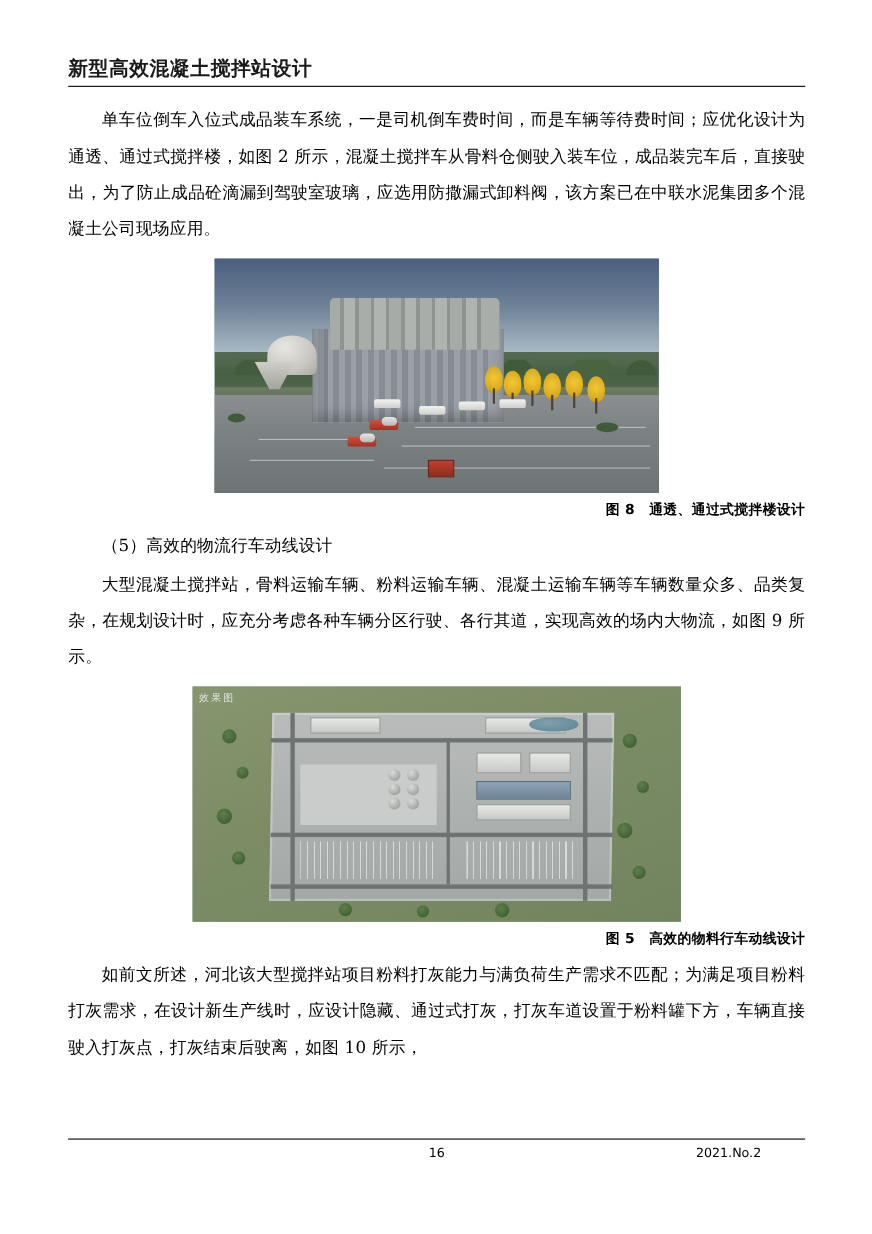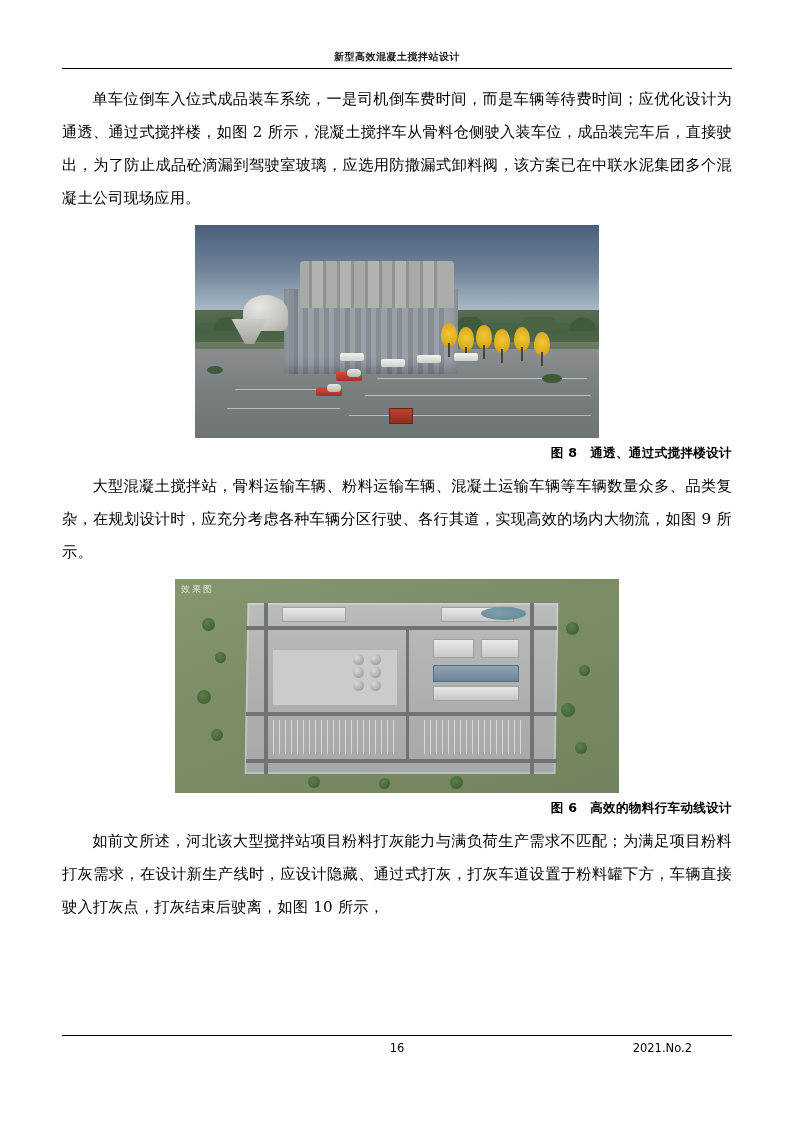--- a/index.html
+++ b/index.html
@@ -18,23 +18,22 @@
     box-sizing: border-box;
     overflow: hidden;
   }
   .content {
     position: absolute;
     left: 62px;
     top: 50px;
     width: 670px;
   }
   .header {
-    text-align: center;
     font-family: "DejaVu Sans", sans-serif;
-    font-size: 10px;
+    font-size: 18px;
     font-weight: bold;
     color: #1a1a1a;
     letter-spacing: 0.5px;
     padding-bottom: 4px;
   }
   .header-rule {
     border-bottom: 1px solid #000000;
     width: 100%;
     margin-bottom: 14px;
   }
@@ -311,20 +310,21 @@
         <div class="white-truck" style="left:64%; top:60%;"></div>
         <div class="white-truck" style="left:36%; top:60%;"></div>
 
         <div class="shrub" style="left:3%; top:66%; width:16px; height:8px;"></div>
         <div class="shrub" style="left:86%; top:70%; width:20px; height:9px;"></div>
         <div class="sign" style="left:48%; top:86%;"></div>
       </div>
       <div class="figure-caption">图 8　通透、通过式搅拌楼设计</div>
     </div>
 
+    <p class="body-text">（5）高效的物流行车动线设计</p>
     <p class="body-text">大型混凝土搅拌站，骨料运输车辆、粉料运输车辆、混凝土运输车辆等车辆数量众多、品类复杂，在规划设计时，应充分考虑各种车辆分区行驶、各行其道，实现高效的场内大物流，如图 9 所示。</p>
 
     <div class="figure">
       <div class="fig9 figure-img">
         <div class="greenbase"></div>
         <div class="site"></div>
 
         <div class="watermark">效果图</div>
 
         <div class="road" style="left:16%; top:22%; width:70%; height:4px;"></div>
@@ -359,21 +359,21 @@
         <div class="tree" style="left:5%; top:52%; width:14px; height:14px;"></div>
         <div class="tree" style="left:8%; top:70%; width:12px; height:12px;"></div>
         <div class="tree" style="left:88%; top:20%; width:13px; height:13px;"></div>
         <div class="tree" style="left:91%; top:40%; width:11px; height:11px;"></div>
         <div class="tree" style="left:87%; top:58%; width:14px; height:14px;"></div>
         <div class="tree" style="left:90%; top:76%; width:12px; height:12px;"></div>
         <div class="tree" style="left:30%; top:92%; width:12px; height:12px;"></div>
         <div class="tree" style="left:46%; top:93%; width:11px; height:11px;"></div>
         <div class="tree" style="left:62%; top:92%; width:13px; height:13px;"></div>
       </div>
-      <div class="figure-caption">图 6　高效的物料行车动线设计</div>
+      <div class="figure-caption">图 5　高效的物料行车动线设计</div>
     </div>
 
     <p class="body-text">如前文所述，河北该大型搅拌站项目粉料打灰能力与满负荷生产需求不匹配；为满足项目粉料打灰需求，在设计新生产线时，应设计隐藏、通过式打灰，打灰车道设置于粉料罐下方，车辆直接驶入打灰点，打灰结束后驶离，如图 10 所示，</p>
 
   </div>
 
   <div class="footer">
     <div class="footer-rule"></div>
     <div class="footer-row">
       <span class="footer-page">16</span>

